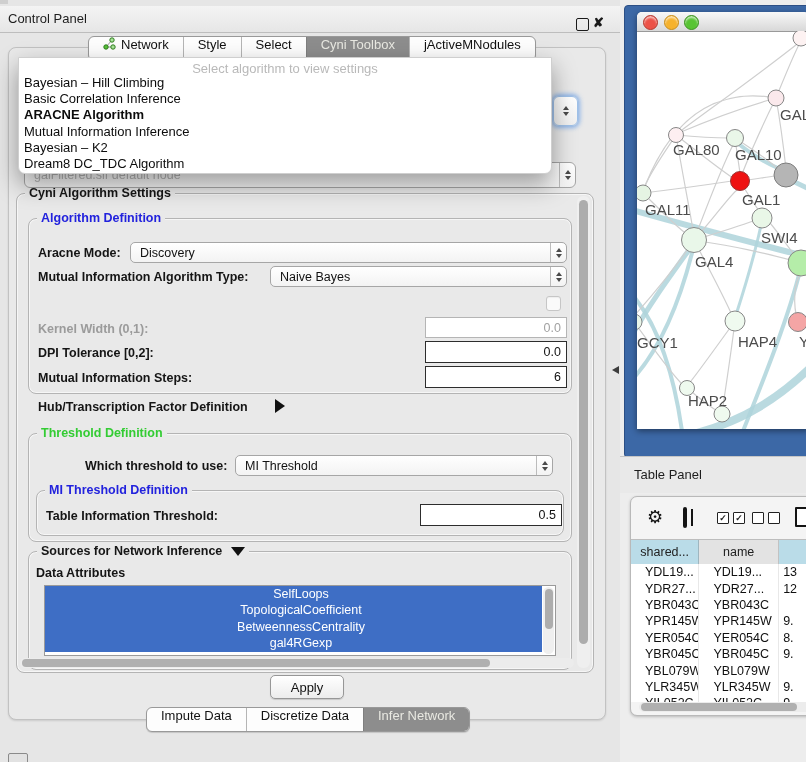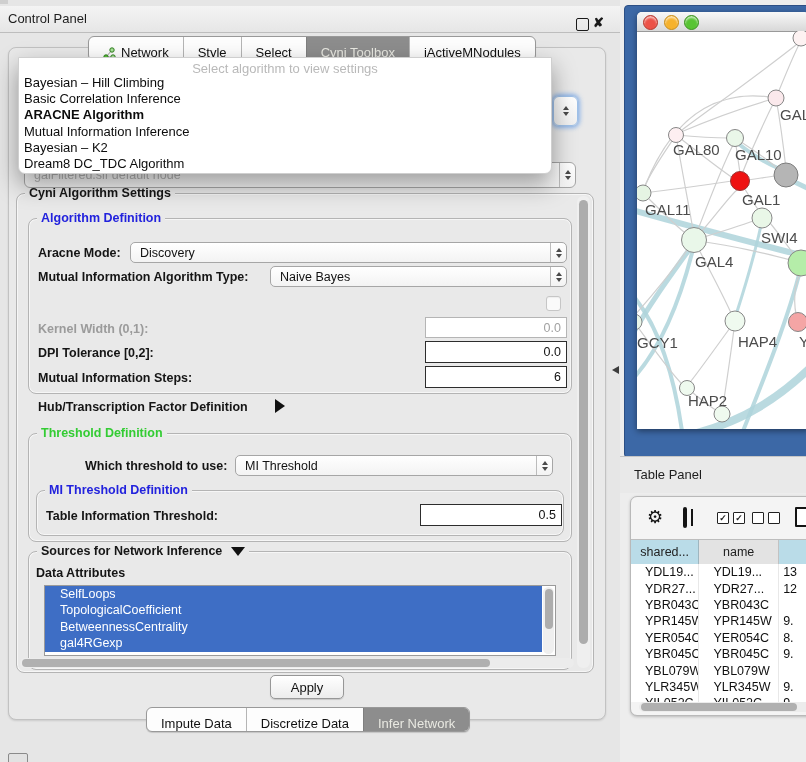--- a/index.html
+++ b/index.html
@@ -10,21 +10,21 @@
   .titlebar{left:0;top:6px;width:620px;height:26px;background:linear-gradient(#f4f4f4,#e6e6e6);
             border-bottom:1px solid #bdbdbd;}
   .titlebar-text{left:8px;top:5px;font-size:13px;color:#1d1d1d;}
   .float-ico{width:11px;height:11px;border:1.5px solid #1a1a1a;border-radius:2px;top:12px;left:576px;}
   .close-ico{top:9px;left:593px;font-size:13px;font-weight:700;color:#1a1a1a;}
   .content-panel{left:8px;top:47px;width:596px;height:671px;background:#e9e9e9;
                  border:1px solid #c2c2c2;border-radius:8px;box-shadow:0 1px 2px rgba(0,0,0,.12);}
   
   .segctl{display:flex;height:23px;background:#fdfdfd;border:1px solid #999;border-radius:6px;
           overflow:hidden;box-shadow:0 1px 1px rgba(0,0,0,.15);}
-  .seg{display:flex;align-items:flex-end;padding:0 14px;font-size:13px;color:#111;background:transparent;white-space:nowrap;}
+  .seg{display:flex;align-items:flex-start;padding:0 14px;font-size:13px;color:#111;background:transparent;white-space:nowrap;}
   .seg+.seg{border-left:1px solid #b5b5b5;}
   .seg.active{background:#8d8d8d;color:#e9e9e2;border-left-color:#7f7f7f;}
   .seg-ico{margin-right:5px;display:inline-block;width:13px;height:13px;}
   
   .dropdown{left:18px;top:57px;width:532px;height:115px;background:#fff;
             border:1px solid #cfcfcf;border-radius:0 0 7px 7px;
             box-shadow:0 10px 24px rgba(0,0,0,.38);z-index:30;}
   .dd-placeholder{width:100%;text-align:center;top:3px;font-size:13px;color:#b9b9b9;}
   .dd-item{position:absolute;left:5px;font-size:13px;color:#0c0c0c;white-space:nowrap;}
   .dd-item.sel{font-weight:700;}
@@ -40,21 +40,21 @@
          justify-content:flex-end;padding:0 5px;font-size:12.5px;color:#111;}
   .field.disabled{border:1px solid #b5b5b5;color:#a2a2a2;}
   .lbl{font-size:12.5px;font-weight:700;color:#151515;white-space:nowrap;}
   .lbl.dis{color:#9b9b9b;}
   .grp{border:1px solid #b4b4b4;border-radius:8px;box-shadow:inset 0 0 0 1px rgba(255,255,255,.6);}
   .grp-title{position:absolute;top:-8px;left:8px;background:#e9e9e9;padding:0 4px;
              font-size:12.5px;font-weight:700;white-space:nowrap;}
   .chk{width:13px;height:13px;border:1px solid #c6c6c6;border-radius:3px;background:#fafafa;
        box-shadow:inset 0 1px 1px rgba(0,0,0,.05);}
   
-  .attr-item{height:16.4px;line-height:16.4px;padding-left:15px;font-size:12.5px;color:#fff;background:#3e6ec5;}
+  .attr-item{height:16.4px;line-height:16.4px;padding-left:15px;font-size:12.5px;color:#fff;background:#3e6ec5;text-align:center;}
   .vscroll{background:#efefef;border-radius:6px;}
   .vthumb{position:absolute;left:1.5px;width:8px;background:#adadad;border-radius:5px;}
   .hscroll{background:#ececec;border-radius:5px;}
   .hthumb{position:absolute;top:1px;height:8px;background:#b0b0b0;border-radius:5px;}
   .apply-btn{display:flex;align-items:center;justify-content:center;background:linear-gradient(#ffffff,#ececec);
              border:1px solid #979797;border-radius:5px;font-size:13px;color:#111;box-shadow:0 1px 1px rgba(0,0,0,.15);}
   
   .net-frame{left:624px;top:5px;width:186px;height:451px;background:#3c68a6;border:1px solid #2c4f85;border-radius:4px;}
   .net-window{left:637px;top:12px;width:172px;height:417px;background:#fff;border-radius:5px 5px 0 0;
               box-shadow:0 2px 6px rgba(0,0,0,.45);overflow:hidden;}

